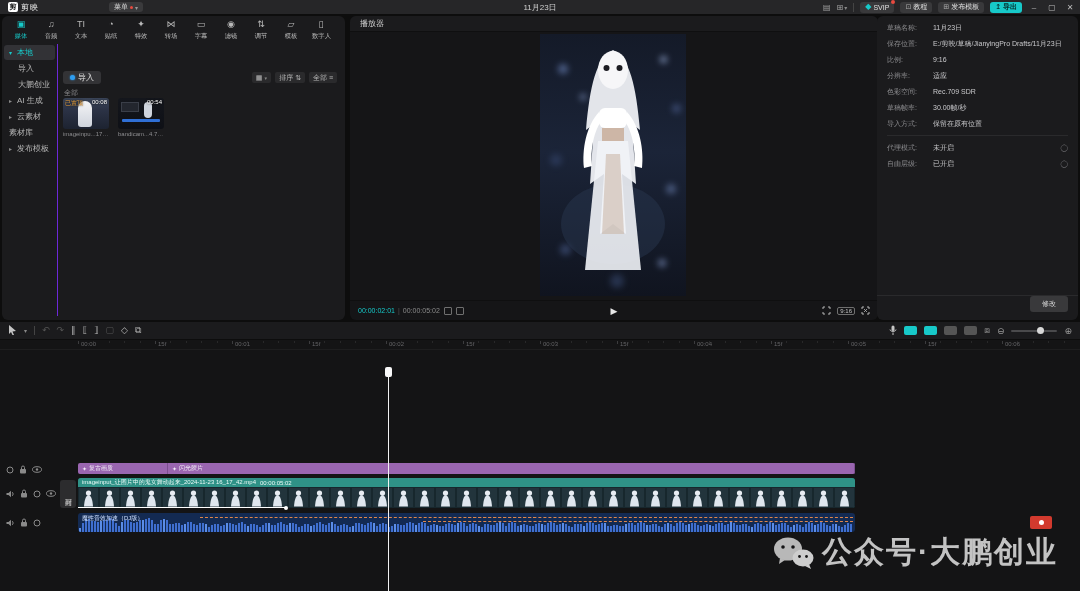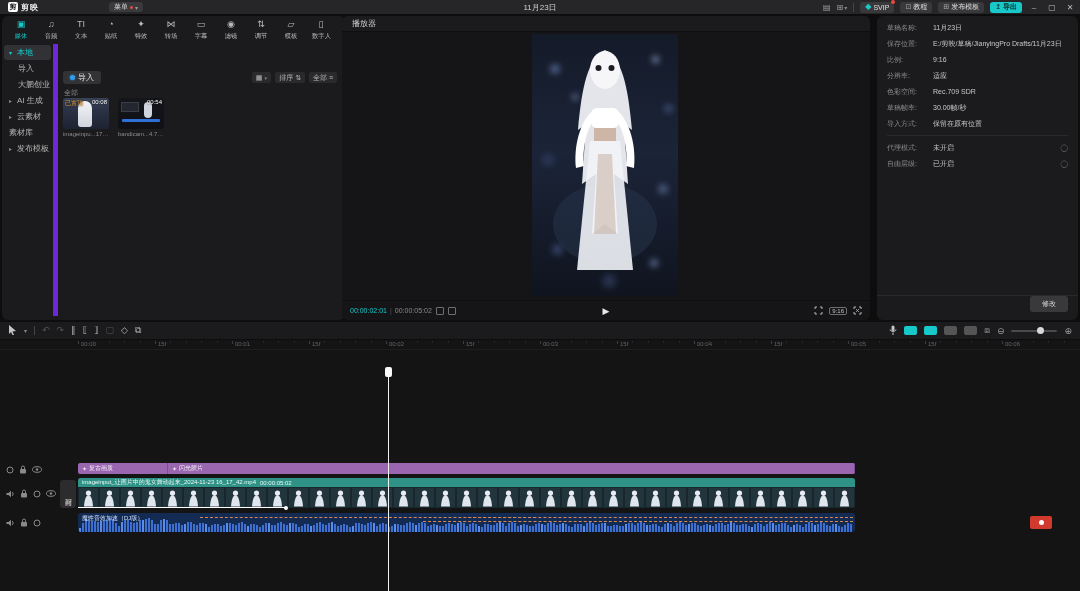--- a/index.html
+++ b/index.html
@@ -1,46 +1,46 @@
 <!DOCTYPE html>
 <html><head>
 <meta charset="utf-8">
 <style>
   *{margin:0;padding:0;box-sizing:border-box;font-family:"Liberation Sans","DejaVu Sans",sans-serif;}
   html,body{width:1080px;height:591px;background:#0d0d0d;overflow:hidden;position:relative;color:#ccc;}
   
   #titlebar{position:absolute;left:0;top:0;width:1080px;height:14px;background:#262628;display:flex;align-items:center;}
   #logo{display:flex;align-items:center;gap:3px;margin-left:8px;}
   #logo .logo-glyph{width:10px;height:10px;background:#fff;border-radius:2px;color:#111;font-size:7px;font-weight:bold;display:flex;align-items:center;justify-content:center;}
-  #logo .logo-text{color:#eee;font-size:8px;font-weight:bold;letter-spacing:1px;}
+  #logo .logo-text{color:#eee;font-size:8px;font-weight:normal;letter-spacing:1px;}
   #menu-btn{margin-left:70px;background:#3a3a3c;border-radius:3px;height:10px;padding:0 5px;display:flex;align-items:center;gap:2px;font-size:7px;color:#ddd;position:relative;}
   #menu-btn .dot{width:3px;height:3px;border-radius:50%;background:#e84a3f;}
   #menu-btn .caret{font-size:6px;color:#999;}
   #win-title{position:absolute;left:0;right:0;text-align:center;font-size:8px;color:#cfcfcf;pointer-events:none;}
   #tb-right{position:absolute;right:4px;top:0;height:14px;display:flex;align-items:center;gap:6px;}
   .tb-ico{color:#a8a8a8;font-size:8px;display:flex;align-items:center;gap:1px;}
   .pill-btn{background:#39393b;border-radius:3px;height:11px;display:flex;align-items:center;gap:2px;padding:0 5px;font-size:7px;color:#e0e0e0;position:relative;}
   #svip-btn .diamond{color:#17c9c9;font-size:8px;line-height:1;}
   #svip-btn .dot{position:absolute;right:-1px;top:-2px;width:4px;height:4px;border-radius:50%;background:#e84a3f;}
   #export-btn{background:#17c9c9;color:#043030;font-weight:bold;}
   .winctl{color:#bbb;font-size:8px;width:12px;text-align:center;}
   .vsep{width:1px;height:9px;background:#444;}
   
   .panel{position:absolute;background:#1b1b1d;border-radius:6px;}
   #media-panel{left:2px;top:16px;width:343px;height:304px;}
-  #preview-panel{left:342px;top:16px;width:528px;height:304px;background:#151517;}
+  #preview-panel{left:350px;top:16px;width:528px;height:304px;background:#151517;}
   #params-panel{left:877px;top:16px;width:201px;height:304px;}
   
   #app-toolbar{position:absolute;left:4px;top:2px;width:336px;height:24px;display:flex;}
   .tb-item{width:30px;display:flex;flex-direction:column;align-items:center;justify-content:center;gap:1px;color:#b9b9b9;cursor:pointer;}
   .tb-item .ic{font-size:9px;line-height:9px;height:10px;}
   .tb-item .lb{font-size:7px;transform:scale(.9);white-space:nowrap;}
   .tb-item.selected{color:#17c9c9;}
   
-  #mp-nav{position:absolute;left:0;top:28px;width:56px;bottom:4px;border-right:5px solid #6d28d9;}
+  #mp-nav{position:absolute;left:0;top:28px;width:56px;bottom:4px;border-right:1px solid #6d28d9;}
   .nav-item{height:15px;display:flex;align-items:center;font-size:8px;color:#b5b5b5;padding-left:5px;gap:2px;margin:1px 2px;border-radius:3px;white-space:nowrap;}
   .nav-item .arrow{font-size:6px;color:#888;width:6px;}
   .nav-item.selected{background:#323236;color:#17c9c9;}
   .nav-item.selected .arrow{color:#17c9c9;}
   .nav-item.sub{padding-left:14px;}
   
   #mp-content{position:absolute;left:57px;top:28px;right:2px;bottom:2px;}
   #search-bar{position:absolute;left:4px;top:11px;width:278px;height:12px;background:#242426;border:1px solid #363638;border-radius:6px;display:flex;align-items:center;padding:0 5px;gap:3px;}
   #search-bar .mag{font-size:7px;color:#777;}
   #search-input{flex:1;background:transparent;border:none;outline:none;color:#aaa;font-size:7px;}
@@ -1085,13 +1085,26 @@
     </div>
 
     <div id="playhead">
       <span id="playhead-handle"></span>
     </div>
   </div>
 
   <div id="wm-badge">
       <i></i>
     </div>
+  <div id="watermark">
+    <svg width="42" height="36" viewBox="0 0 42 36">
+      <ellipse cx="16" cy="14" rx="14" ry="11.5" fill="#b8b8b8"></ellipse>
+      <path d="M8 23 L7 29 L13 25 Z" fill="#b8b8b8"></path>
+      <circle cx="11" cy="12" r="1.8" fill="#141415"></circle>
+      <circle cx="21" cy="12" r="1.8" fill="#141415"></circle>
+      <ellipse cx="31" cy="23" rx="10.5" ry="8.5" fill="#cdcdcd"></ellipse>
+      <path d="M37 29 L39 34 L33 31 Z" fill="#cdcdcd"></path>
+      <circle cx="27.5" cy="21.5" r="1.4" fill="#141415"></circle>
+      <circle cx="34.5" cy="21.5" r="1.4" fill="#141415"></circle>
+    </svg>
+    <span id="wm-text">公众号·大鹏创业</span>
+  </div>
 </div>
 
 </body></html>

